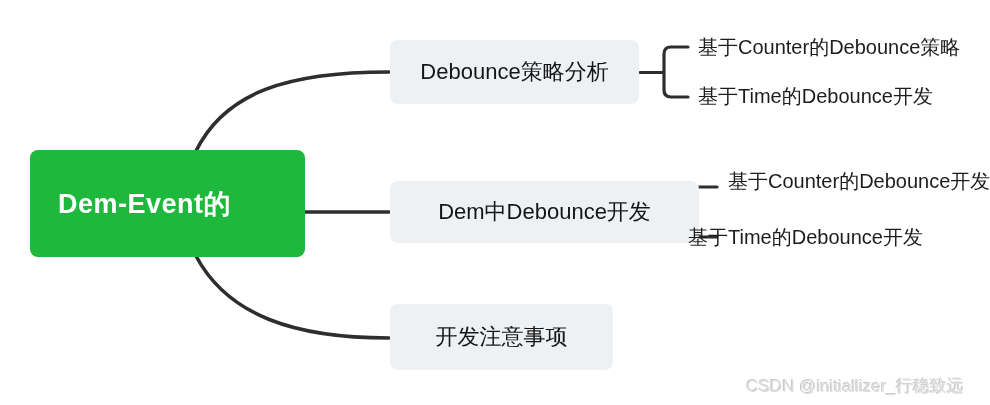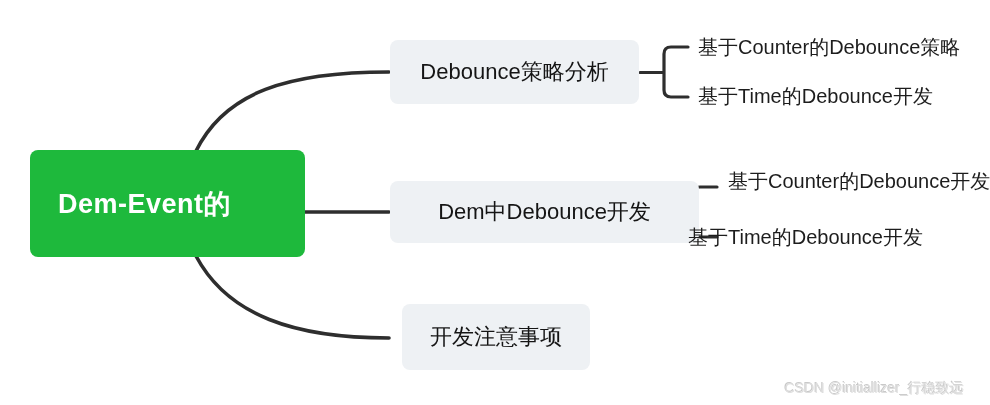--- a/index.html
+++ b/index.html
@@ -53,37 +53,37 @@
   .branch-node{
     background:var(--branch-bg);
     border-radius:8px;
     justify-content:center;
     color:var(--branch-text);
     font-size:22px;
     white-space:nowrap;
   }
   .branch-1{left:390px;top:40px;width:249px;height:64px;}
   .branch-2{left:390px;top:181px;width:309px;height:62px;}
-  .branch-3{left:390px;top:304px;width:188px;height:66px;margin-left:12px;}
+  .branch-3{left:390px;top:304px;width:223px;height:66px;}
   .leaf-node{
     position:absolute;
     transform:translateY(-50%);
     color:var(--leaf-text);
     font-size:20px;
     white-space:nowrap;
     cursor:pointer;
   }
   .leaf-1-1{left:698px;top:47px;}
   .leaf-1-2{left:698px;top:96px;}
   .leaf-2-1{left:728px;top:181px;}
   .leaf-2-2{left:688px;top:237px;}
   .watermark{
     position:absolute;
     right:26px;bottom:7px;
-    font-size:14px;
+    font-size:17px;
     color:var(--watermark);
     text-shadow:-1px -1px 0 #c9c9c9, 1px 1px 0 #ffffff;
     white-space:nowrap;
     user-select:none;
   }
 </style>
 </head>
 <body>
 
 <div class="canvas">

